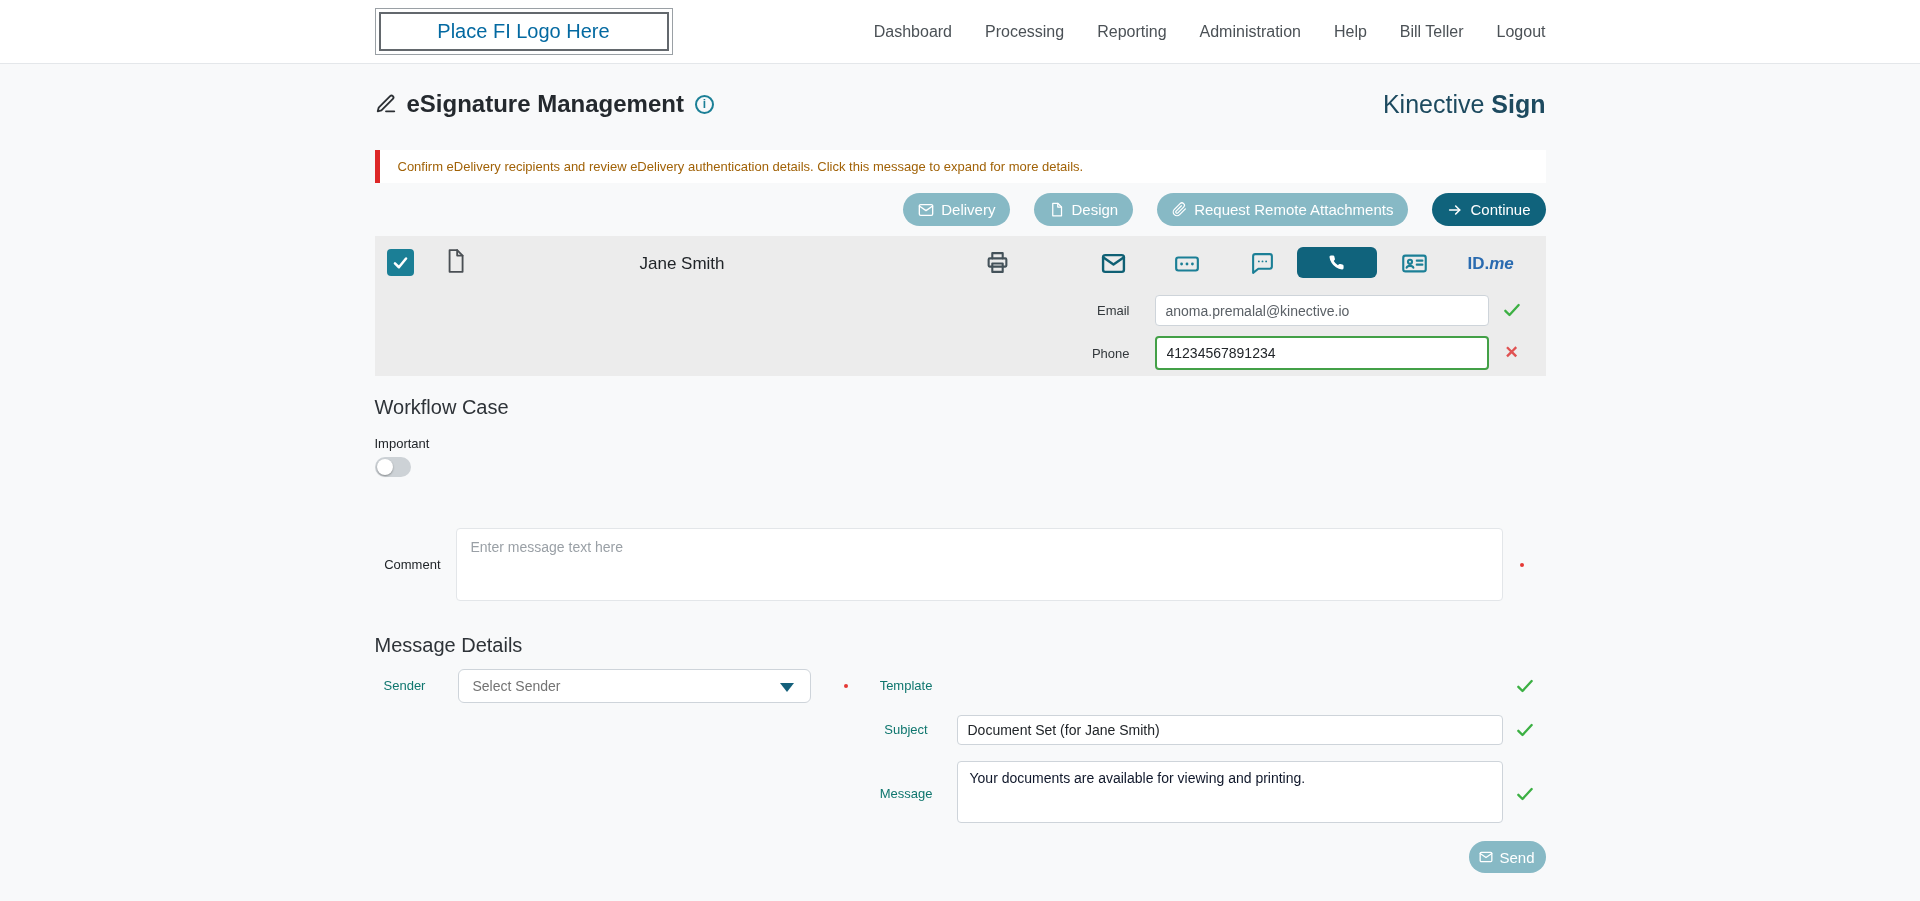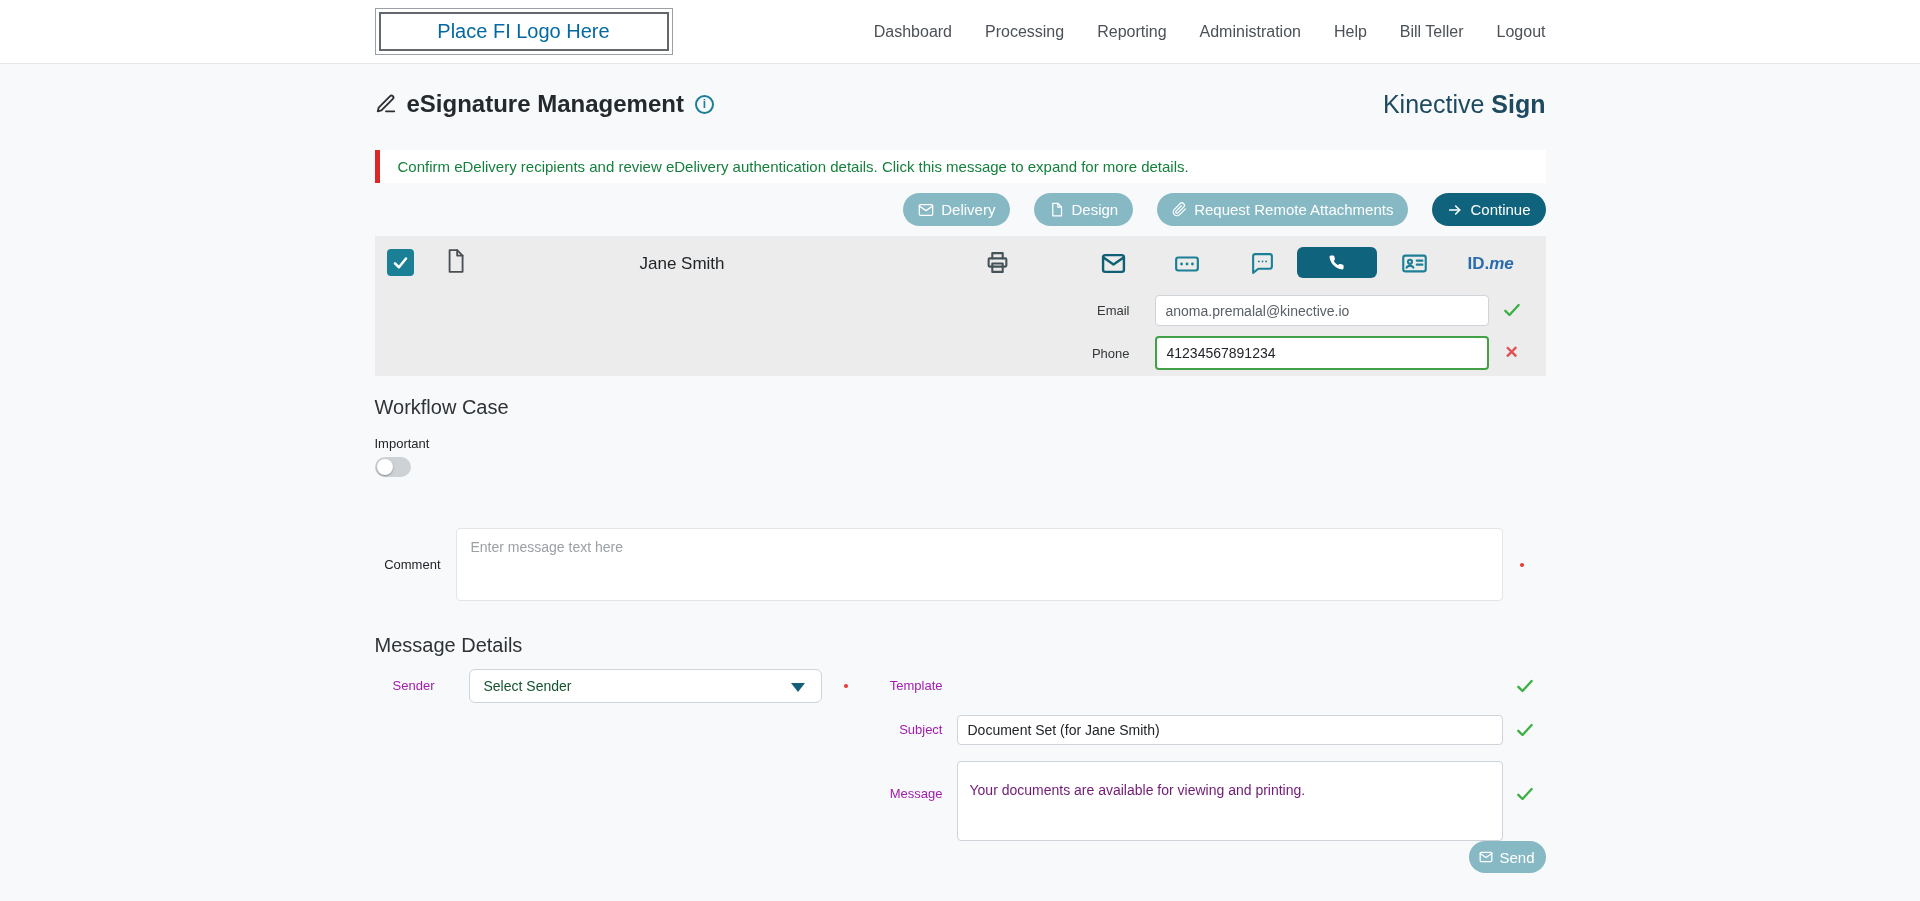--- a/index.html
+++ b/index.html
@@ -23,21 +23,21 @@
   
   .page-header { display:flex; align-items:center; margin-top:24px; height:32px; }
   .page-title { font-size:24px; font-weight:700; color:#24292e; margin-left:10px; }
   .info-circle { width:19px; height:19px; border:2px solid #1b7f96; border-radius:50%; color:#1b7f96;
     font-size:12px; font-weight:700; display:flex; align-items:center; justify-content:center; margin-left:11px; cursor:pointer; }
   .brand { margin-left:auto; font-size:25px; color:#1d4a5f; }
   .brand .b { font-weight:700; }
 
   
   .alert { margin-top:30px; height:33px; background:#fff; border-left:5px solid #dd2727;
-    display:flex; align-items:center; padding:0 18px; font-size:15px; color:#15803d; cursor:pointer; }
+    display:flex; align-items:center; padding:0 18px; font-size:13px; color:#a16207; cursor:pointer; }
 
   
   .toolbar { margin-top:10px; display:flex; justify-content:flex-end; gap:24px; }
   .btn { height:33px; border:none; border-radius:17px; display:inline-flex; align-items:center; gap:7px;
     padding:0 15px; color:#fff; font-size:15px; font-family:inherit; cursor:pointer; }
   .btn-light { background:#87b9c5; }
   .btn-dark { background:#10637c; }
 
   
   .recipient-card { margin-top:10px; height:140px; background:#ececec; position:relative; }
@@ -77,34 +77,34 @@
   .comment-row .c-label { width:66px; text-align:right; font-size:13px; color:#212529; margin-right:15px; }
   .comment-ta { width:1047px; height:73px; border:1px solid #e3e6e9; border-radius:4px; background:#fff;
     padding:10px 14px; font-size:14px; font-family:inherit; resize:none; outline:none; color:#212529; }
   .comment-ta::placeholder { color:#9aa0a6; }
   .req-dot { width:4px; height:4px; border-radius:50%; background:#e53935; margin-left:17px; flex:none; }
 
   
   .md-heading { margin-top:33px; }
   .md-form { position:relative; margin-top:12px; height:208px; }
   .md-form .abs { position:absolute; }
-  .form-label { font-size:13px; color:#a21caf; text-align:right; }
+  .form-label { font-size:13px; color:#0f766e; text-align:center; }
   .lbl-sender { left:0; top:0; width:60px; line-height:34px; }
   .lbl-template { left:495px; top:0; width:73px; line-height:34px; }
   .lbl-subject { left:495px; top:46px; width:73px; line-height:30px; }
   .lbl-message { left:495px; top:117px; width:73px; }
   .dropdown { background:#fff; border:1px solid #ced4da; border-radius:6px; height:34px;
     display:flex; align-items:center; padding:0 14px; font-size:14px; cursor:pointer; position:relative; }
-  .dd-sender { left:94px; top:0; width:353px; color:#14532d; }
+  .dd-sender { left:83px; top:0; width:353px; color:#737373; }
   .dd-template { left:582px; top:0; width:546px; color:#212529; }
   .dd-arrow { position:absolute; right:16px; top:13px; width:0; height:0;
     border-left:7px solid transparent; border-right:7px solid transparent; border-top:9px solid #14607b; }
   .inp-subject { left:582px; top:46px; width:546px; height:30px; color:#212529; }
-  .msg-ta { left:582px; top:92px; width:546px; height:80px; border:1px solid #ced4da; border-radius:4px;
-    background:#fff; padding:20px 12px; font-size:14px; font-family:inherit; resize:none; outline:none; color:#701a75; }
+  .msg-ta { left:582px; top:92px; width:546px; height:62px; border:1px solid #ced4da; border-radius:4px;
+    background:#fff; padding:8px 12px; font-size:14px; font-family:inherit; resize:none; outline:none; color:#0f172a; }
   .dot-sender { left:452px; top:15px; }
   .chk-template { left:1140px; top:7px; }
   .chk-subject { left:1140px; top:51px; }
   .chk-message { left:1140px; top:115px; }
   .send-btn { left:1094px; top:172px; width:77px; height:32px; border:none; border-radius:16px; background:#87b9c5;
     color:#fff; font-size:15px; font-family:inherit; display:flex; align-items:center; justify-content:center; gap:6px; cursor:pointer; }
 
   svg { display:block; }
 </style>
 </head>

